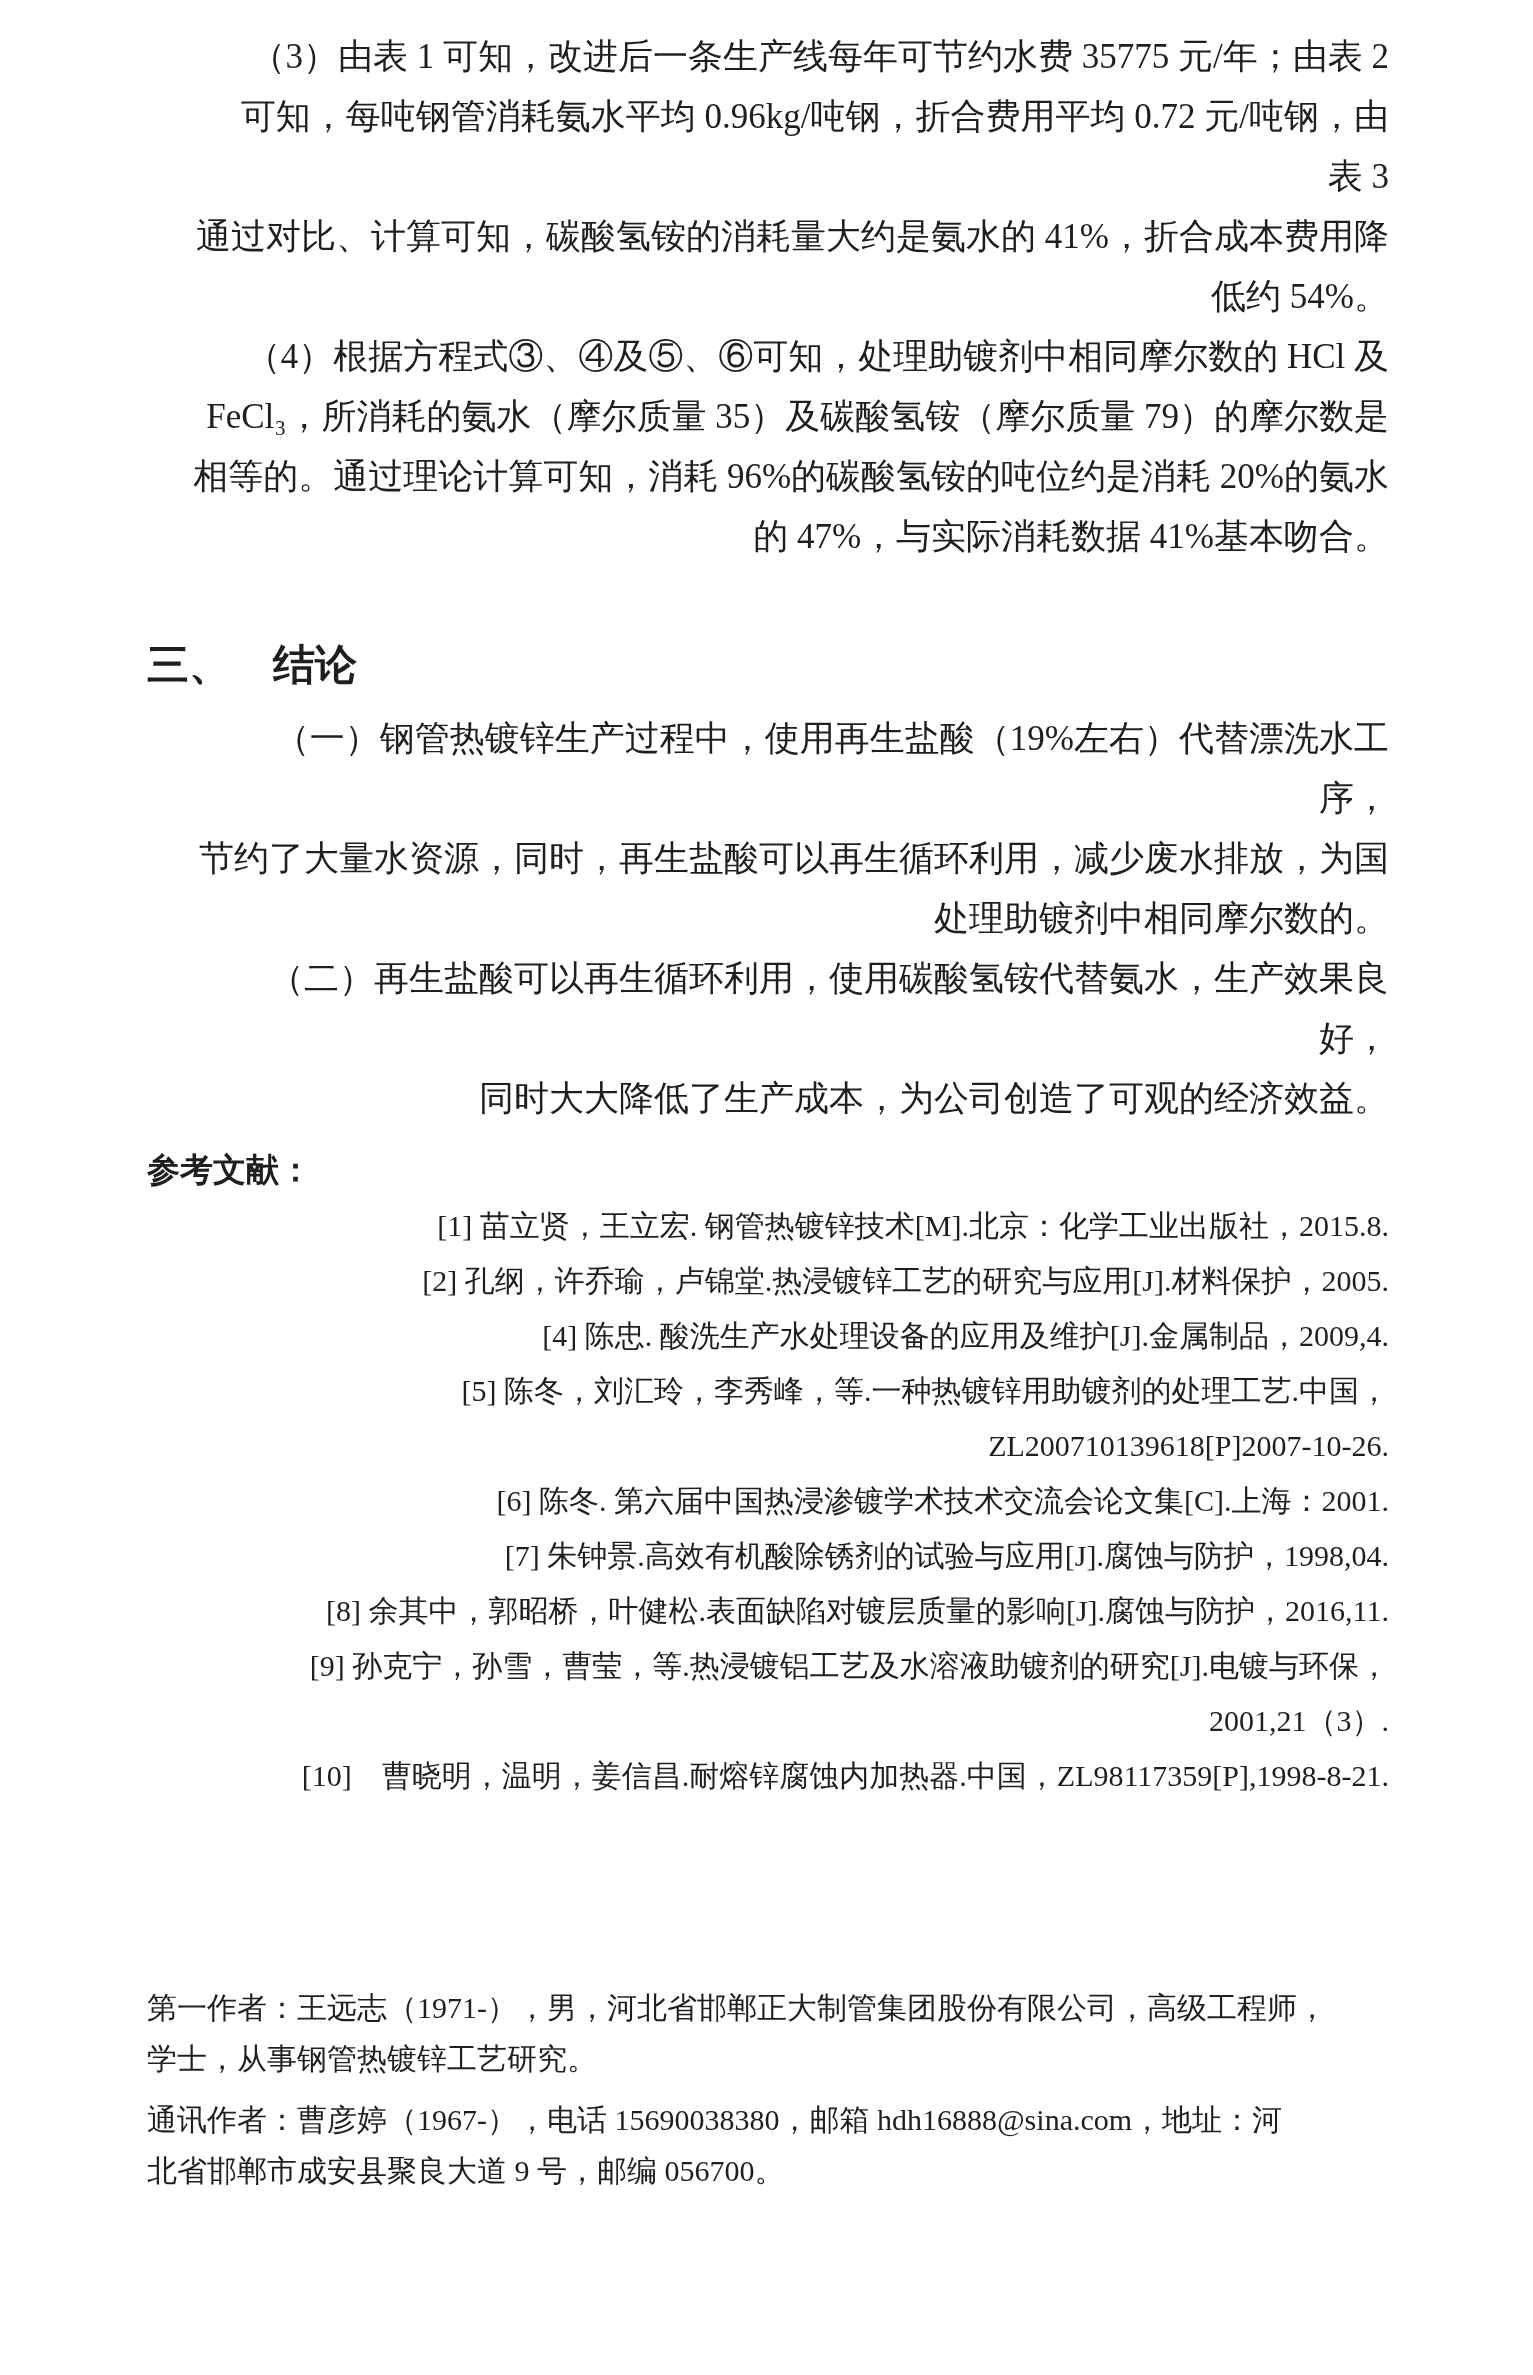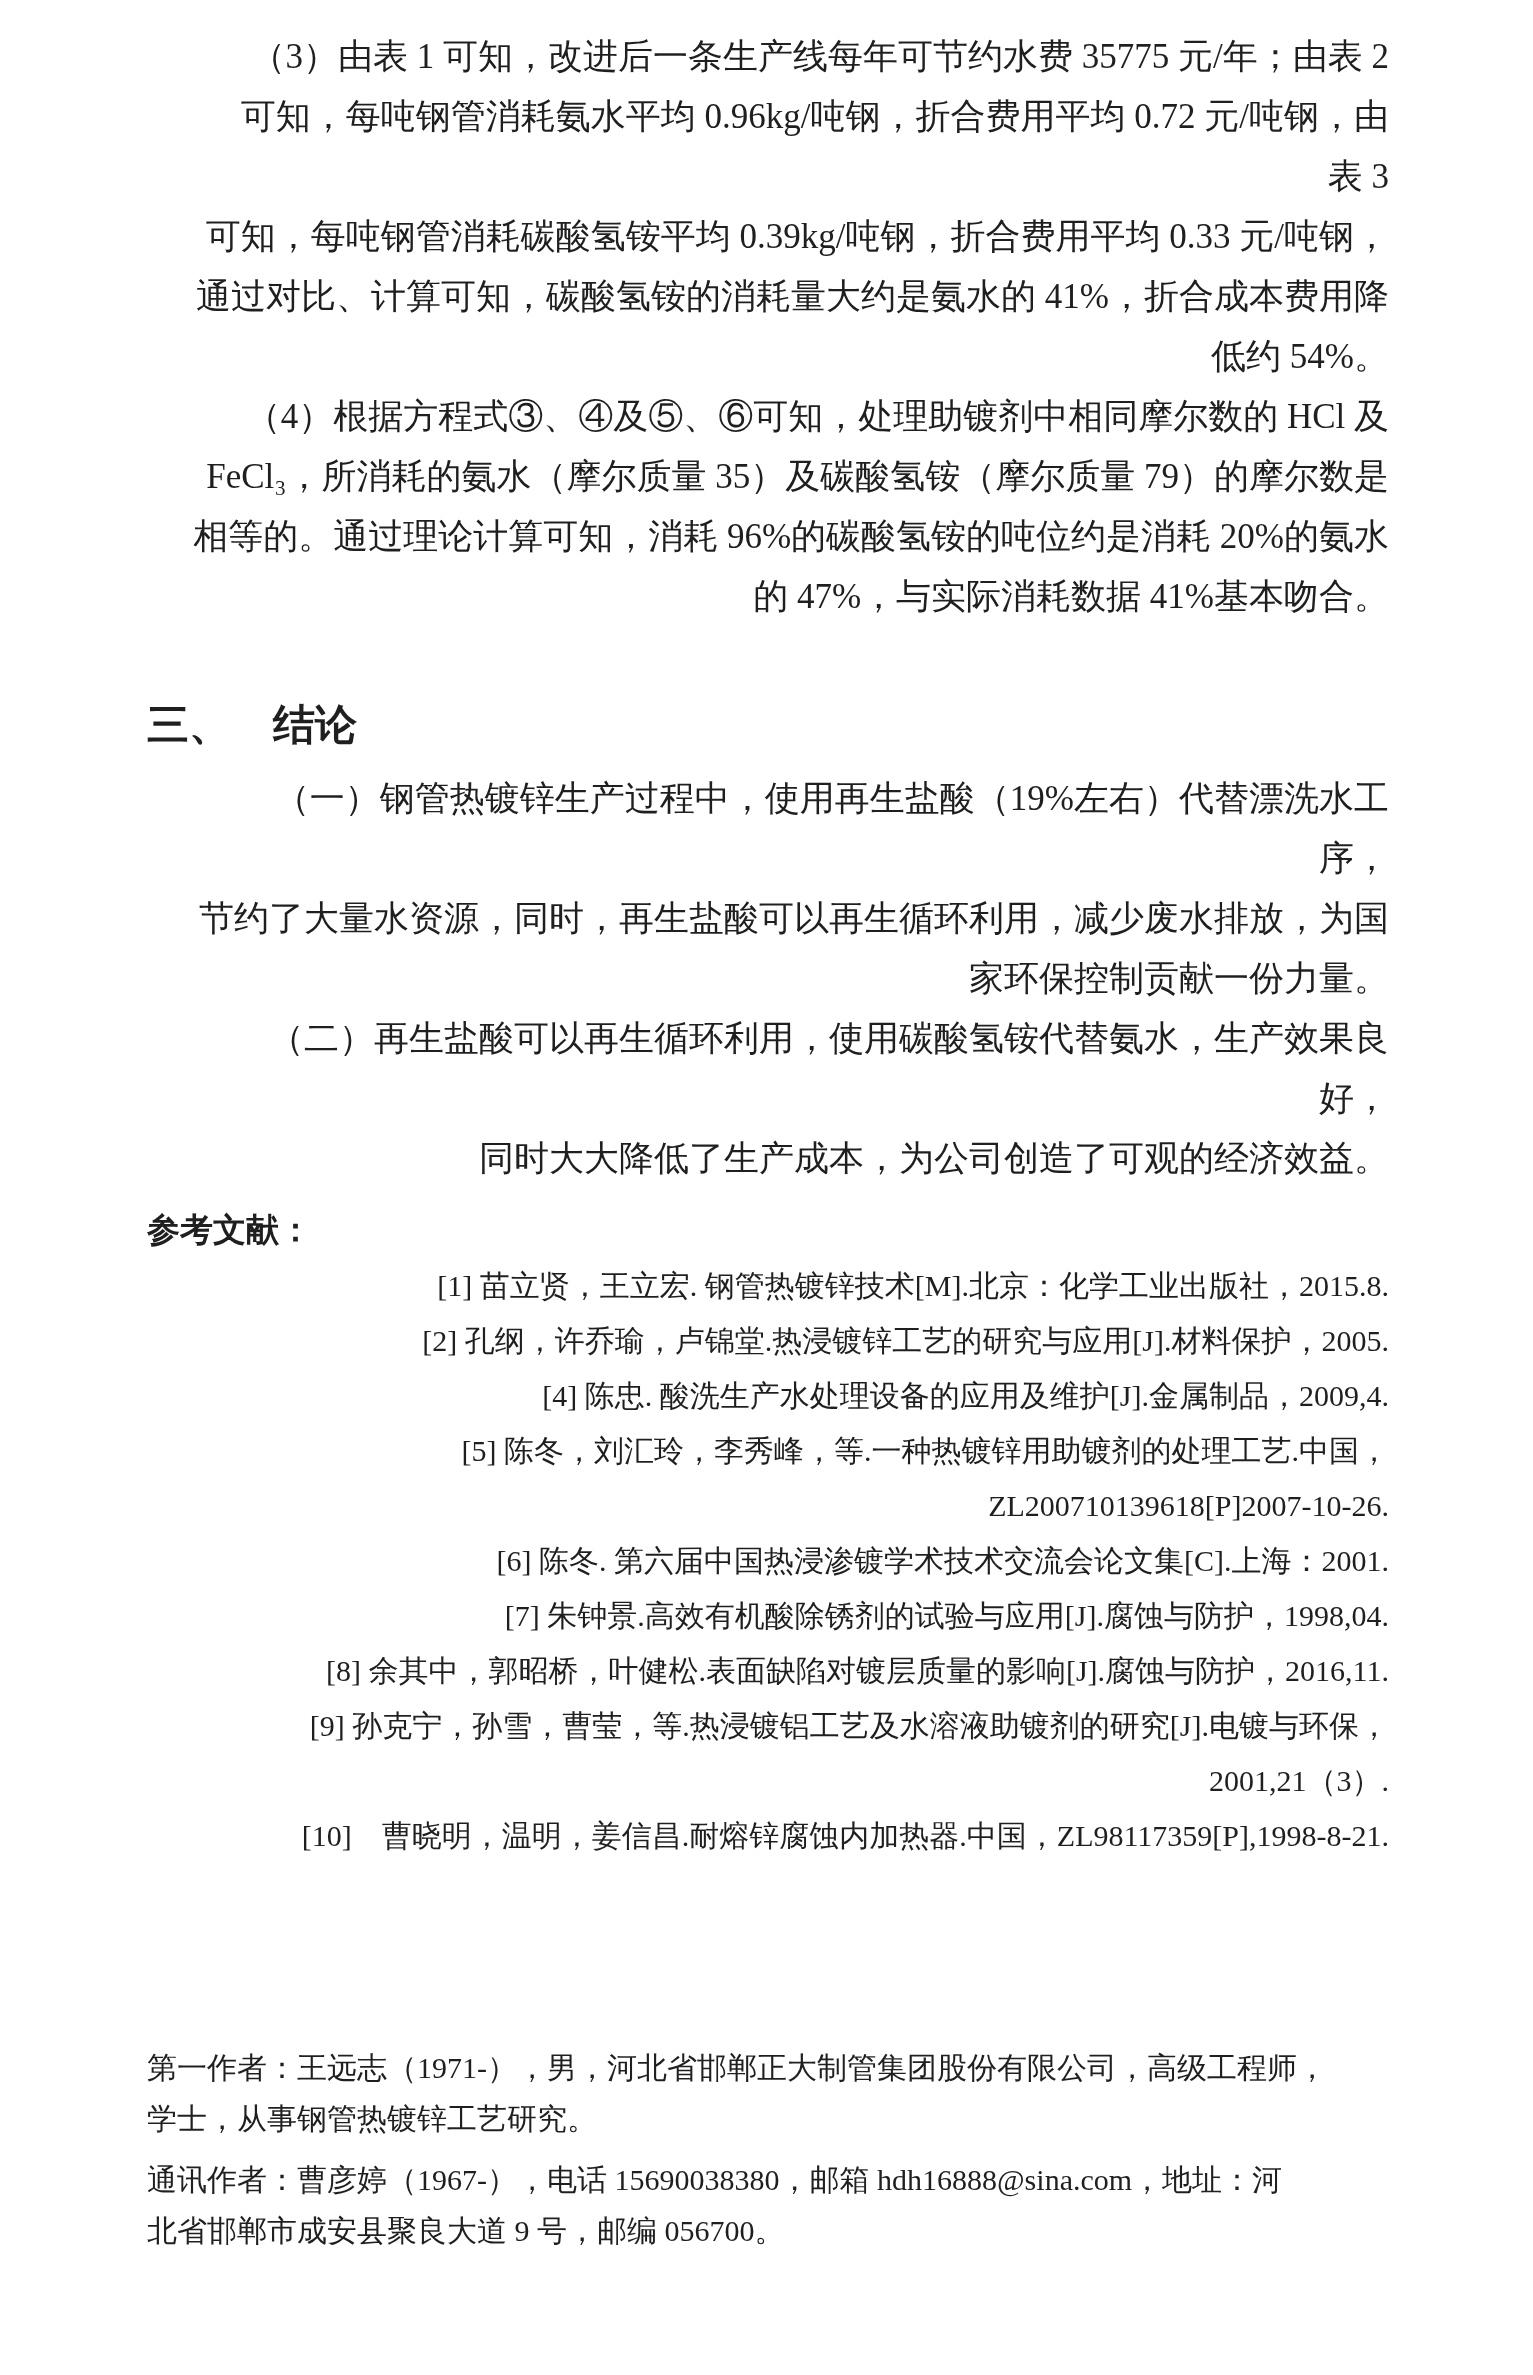--- a/index.html
+++ b/index.html
@@ -58,37 +58,36 @@
 </style>
 </head>
 <body>
 
 <div class="page">
   <div class="doc" id="doc-content">
       <div class="para small">
         <div class="line first">（3）由表 1 可知，改进后一条生产线每年可节约水费 35775 元/年；由表 2</div>
         <div class="line">可知，每吨钢管消耗氨水平均 0.96kg/吨钢，折合费用平均 0.72 元/吨钢，由</div>
         <div class="line">表 3</div>
-        <div class="line">可知，每吨钢管消耗碳酸氢铵平均 0.39kg/吨钢，折合费用平均 0.33 元/吨钢，</div>
         <div class="line">通过对比、计算可知，碳酸氢铵的消耗量大约是氨水的 41%，折合成本费用降</div>
         <div class="line">低约 54%。</div>
       </div>
       <div class="para small">
         <div class="line first">（4）根据方程式③、④及⑤、⑥可知，处理助镀剂中相同摩尔数的 HCl 及</div>
         <div class="line">FeCl₃，所消耗的氨水（摩尔质量 35）及碳酸氢铵（摩尔质量 79）的摩尔数是</div>
         <div class="line">相等的。通过理论计算可知，消耗 96%的碳酸氢铵的吨位约是消耗 20%的氨水</div>
         <div class="line">的 47%，与实际消耗数据 41%基本吻合。</div>
       </div>
       <div class="heading">
         <div class="line first">三、　结论</div>
       </div>
       <div class="para large">
         <div class="line first">（一）钢管热镀锌生产过程中，使用再生盐酸（19%左右）代替漂洗水工序，</div>
         <div class="line">节约了大量水资源，同时，再生盐酸可以再生循环利用，减少废水排放，为国</div>
-        <div class="line">家环保控制贡献一份力量。</div>
+        <div class="line">处理助镀剂中相同摩尔数的。</div>
       </div>
       <div class="para large">
         <div class="line first">（二）再生盐酸可以再生循环利用，使用碳酸氢铵代替氨水，生产效果良好，</div>
         <div class="line">同时大大降低了生产成本，为公司创造了可观的经济效益。</div>
       </div>
       <div class="label">
         <div class="line first">参考文献：</div>
       </div>
       <div class="reference para">
         <div class="line first">[1] 苗立贤，王立宏. 钢管热镀锌技术[M].北京：化学工业出版社，2015.8.</div>

